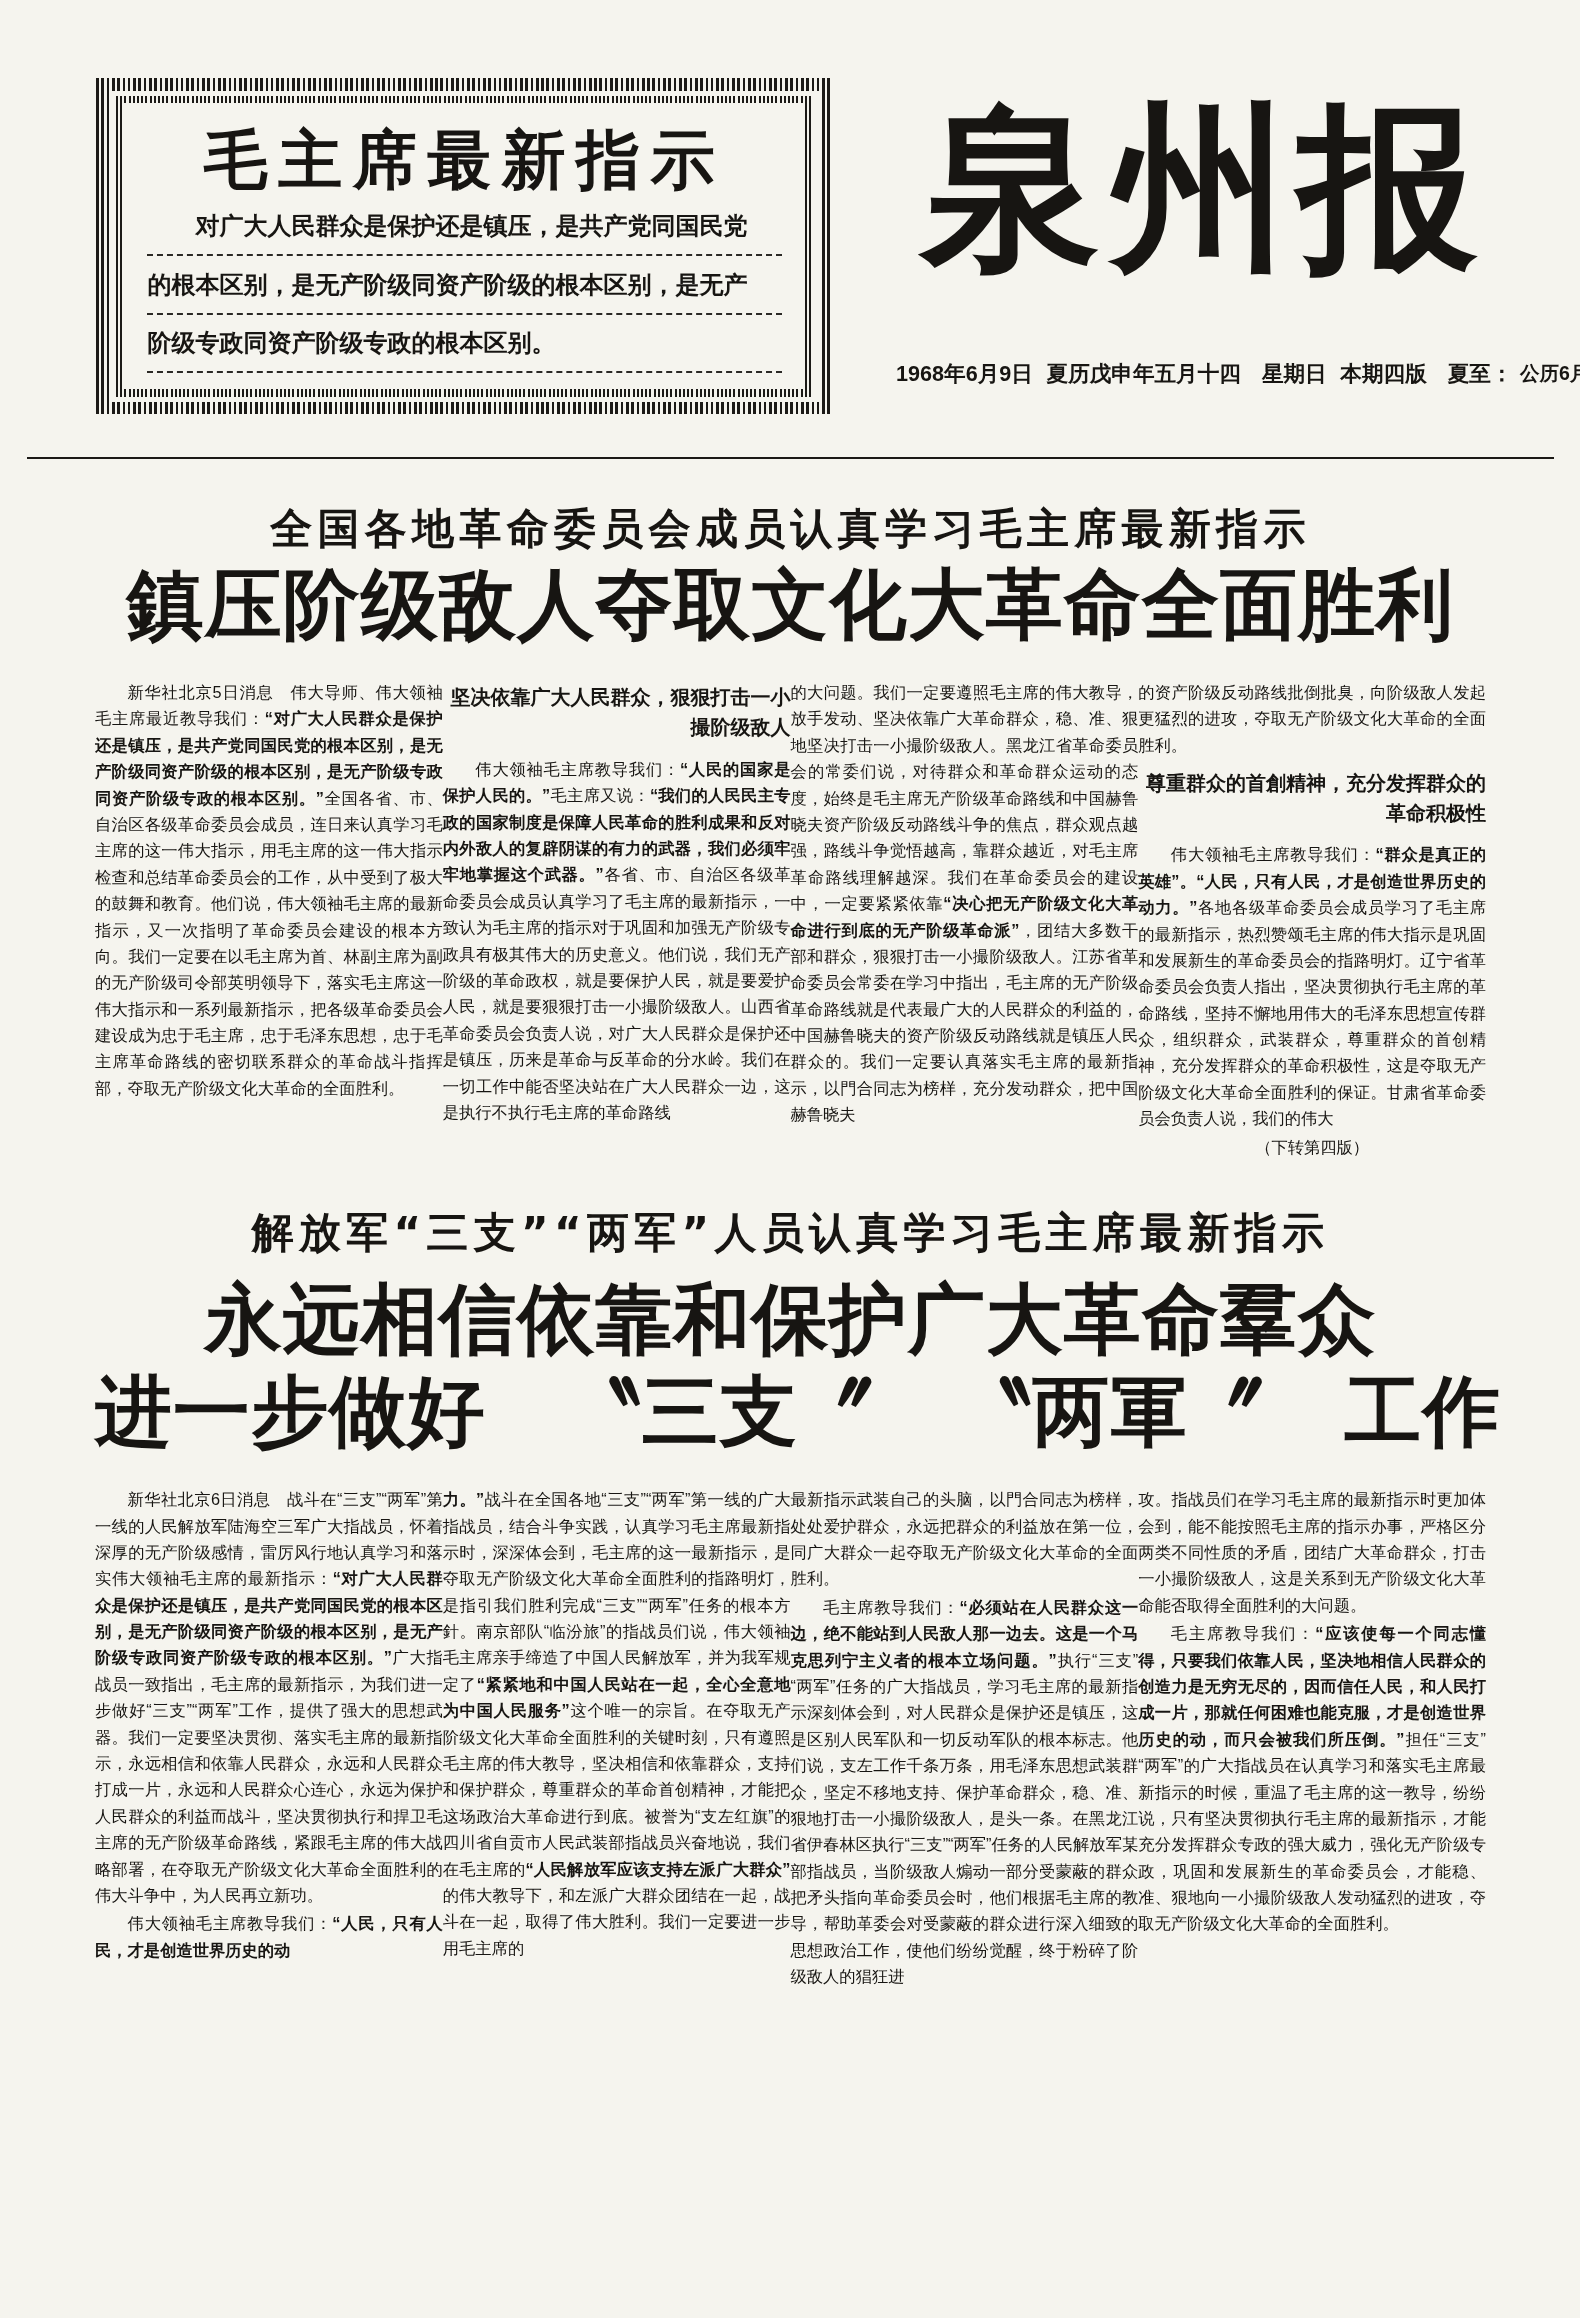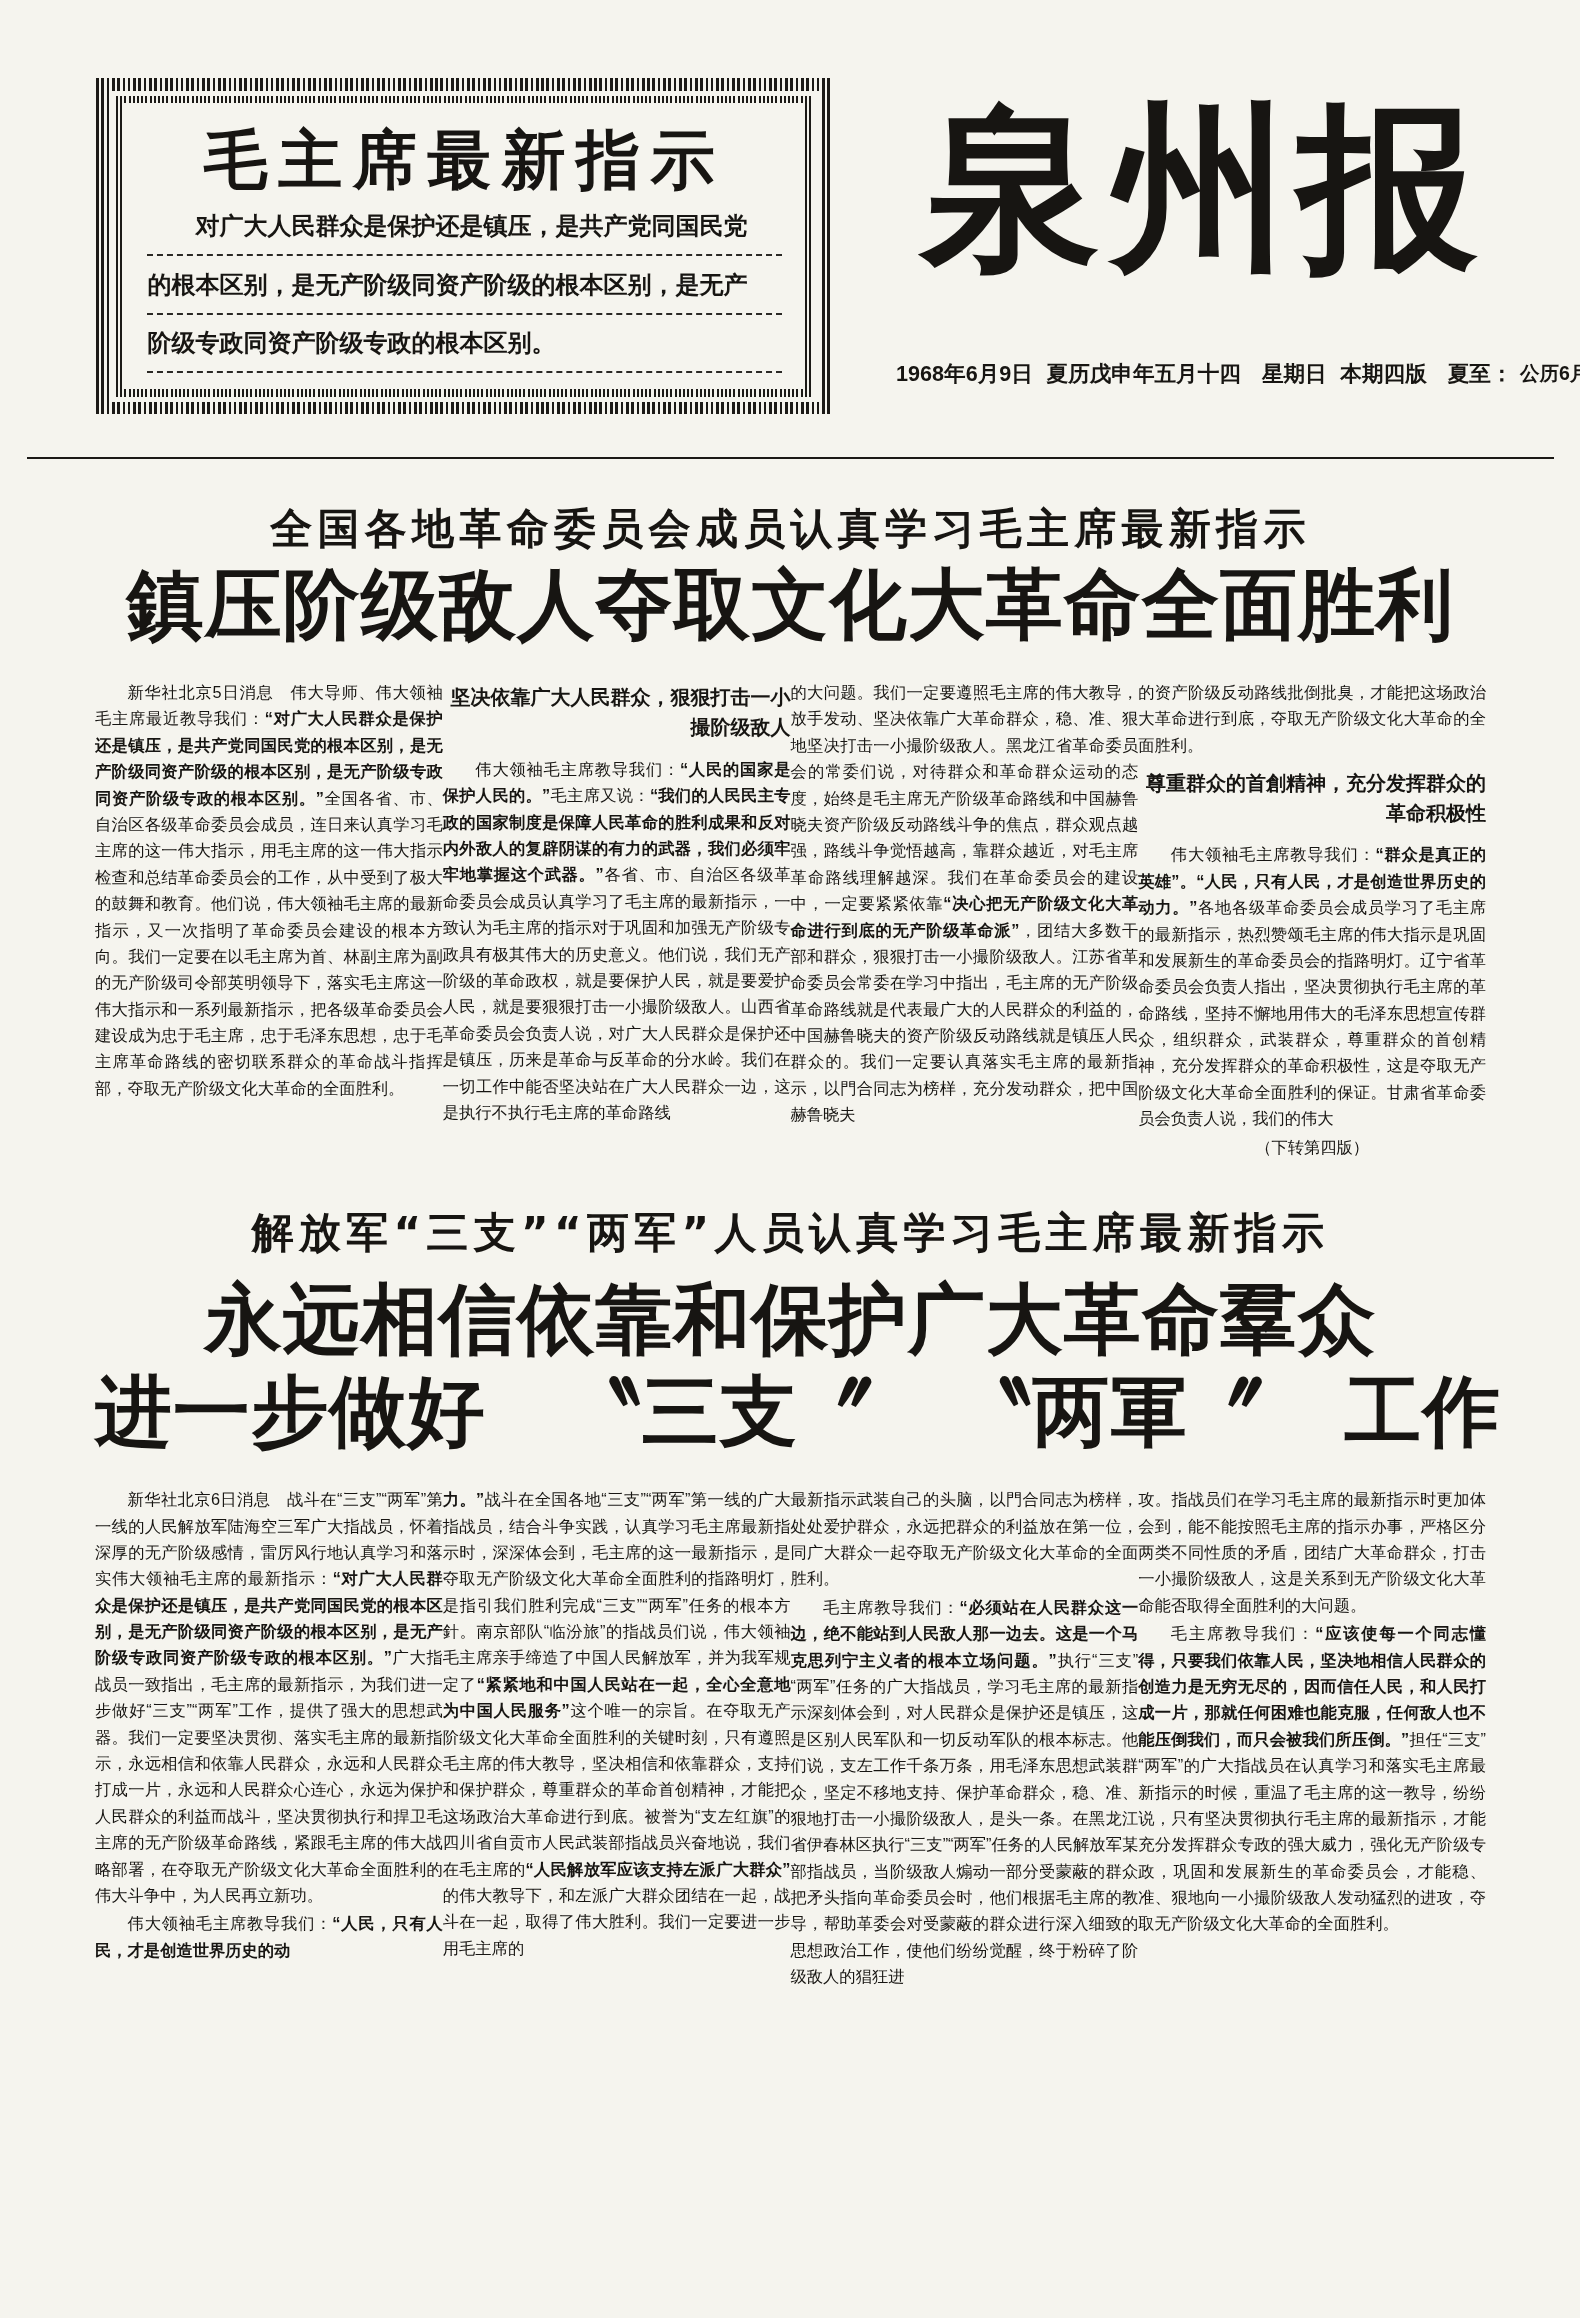--- a/index.html
+++ b/index.html
@@ -150,21 +150,21 @@
         <p class="para"><span>新华社北京5日消息　伟大导师、伟大领袖毛主席最近教导我们：</span><span class="bold">“对广大人民群众是保护还是镇压，是共产党同国民党的根本区别，是无产阶级同资产阶级的根本区别，是无产阶级专政同资产阶级专政的根本区别。”</span><span>全国各省、市、自治区各级革命委员会成员，连日来认真学习毛主席的这一伟大指示，用毛主席的这一伟大指示检查和总结革命委员会的工作，从中受到了极大的鼓舞和教育。他们说，伟大领袖毛主席的最新指示，又一次指明了革命委员会建设的根本方向。我们一定要在以毛主席为首、林副主席为副的无产阶级司令部英明领导下，落实毛主席这一伟大指示和一系列最新指示，把各级革命委员会建设成为忠于毛主席，忠于毛泽东思想，忠于毛主席革命路线的密切联系群众的革命战斗指挥部，夺取无产阶级文化大革命的全面胜利。</span></p>
       </div>
       <div class="col">
         <div class="subhead top">坚决依靠广大人民群众，狠狠打击一小撮阶级敌人</div>
         <p class="para"><span>伟大领袖毛主席教导我们：</span><span class="bold">“人民的国家是保护人民的。”</span><span>毛主席又说：</span><span class="bold">“我们的人民民主专政的国家制度是保障人民革命的胜利成果和反对内外敌人的复辟阴谋的有力的武器，我们必须牢牢地掌握这个武器。”</span><span>各省、市、自治区各级革命委员会成员认真学习了毛主席的最新指示，一致认为毛主席的指示对于巩固和加强无产阶级专政具有极其伟大的历史意义。他们说，我们无产阶级的革命政权，就是要保护人民，就是要爱护人民，就是要狠狠打击一小撮阶级敌人。山西省革命委员会负责人说，对广大人民群众是保护还是镇压，历来是革命与反革命的分水岭。我们在一切工作中能否坚决站在广大人民群众一边，这是执行不执行毛主席的革命路线</span></p>
       </div>
       <div class="col">
         <p class="para cont"><span>的大问题。我们一定要遵照毛主席的伟大教导，放手发动、坚决依靠广大革命群众，稳、准、狠地坚决打击一小撮阶级敌人。黑龙江省革命委员会的常委们说，对待群众和革命群众运动的态度，始终是毛主席无产阶级革命路线和中国赫鲁晓夫资产阶级反动路线斗争的焦点，群众观点越强，路线斗争觉悟越高，靠群众越近，对毛主席革命路线理解越深。我们在革命委员会的建设中，一定要紧紧依靠</span><span class="bold">“决心把无产阶级文化大革命进行到底的无产阶级革命派”</span><span>，团结大多数干部和群众，狠狠打击一小撮阶级敌人。江苏省革命委员会常委在学习中指出，毛主席的无产阶级革命路线就是代表最广大的人民群众的利益的，中国赫鲁晓夫的资产阶级反动路线就是镇压人民群众的。我们一定要认真落实毛主席的最新指示，以門合同志为榜样，充分发动群众，把中国赫鲁晓夫</span></p>
       </div>
       <div class="col">
-        <p class="para cont">的资产阶级反动路线批倒批臭，才能把这场政治大革命进行到底，夺取无产阶级文化大革命的全面胜利。</p>
+        <p class="para cont">的资产阶级反动路线批倒批臭，向阶级敌人发起更猛烈的进攻，夺取无产阶级文化大革命的全面胜利。</p>
         <div class="subhead">尊重群众的首創精神，充分发挥群众的革命积极性</div>
         <p class="para"><span>伟大领袖毛主席教导我们：</span><span class="bold">“群众是真正的英雄”。“人民，只有人民，才是创造世界历史的动力。”</span><span>各地各级革命委员会成员学习了毛主席的最新指示，热烈赞颂毛主席的伟大指示是巩固和发展新生的革命委员会的指路明灯。辽宁省革命委员会负责人指出，坚决贯彻执行毛主席的革命路线，坚持不懈地用伟大的毛泽东思想宣传群众，组织群众，武装群众，尊重群众的首创精神，充分发挥群众的革命积极性，这是夺取无产阶级文化大革命全面胜利的保证。甘肃省革命委员会负责人说，我们的伟大</span></p>
         <p class="para note">（下转第四版）</p>
       </div>
     </div>
   </div>
 
   <div class="section sec2">
     <div class="kicker">解放军“三支”“两军”人员认真学习毛主席最新指示</div>
     <div class="headline">永远相信依靠和保护广大革命羣众</div>
@@ -177,19 +177,19 @@
       </div>
       <div class="col">
         <p class="para cont"><span class="bold">力。”</span><span>战斗在全国各地“三支”“两军”第一线的广大指战员，结合斗争实践，认真学习毛主席最新指示时，深深体会到，毛主席的这一最新指示，是夺取无产阶级文化大革命全面胜利的指路明灯，是指引我们胜利完成“三支”“两军”任务的根本方針。南京部队“临汾旅”的指战员们说，伟大领袖毛主席亲手缔造了中国人民解放军，并为我军规定了</span><span class="bold">“紧紧地和中国人民站在一起，全心全意地为中国人民服务”</span><span>这个唯一的宗旨。在夺取无产阶级文化大革命全面胜利的关键时刻，只有遵照毛主席的伟大教导，坚决相信和依靠群众，支持和保护群众，尊重群众的革命首创精神，才能把这场政治大革命进行到底。被誉为“支左红旗”的四川省自贡市人民武装部指战员兴奋地说，我们在毛主席的</span><span class="bold">“人民解放军应该支持左派广大群众”</span><span>的伟大教导下，和左派广大群众团结在一起，战斗在一起，取得了伟大胜利。我们一定要进一步用毛主席的</span></p>
       </div>
       <div class="col">
         <p class="para cont">最新指示武装自己的头脑，以門合同志为榜样，处处爱护群众，永远把群众的利益放在第一位，同广大群众一起夺取无产阶级文化大革命的全面胜利。</p>
         <p class="para"><span>毛主席教导我们：</span><span class="bold">“必须站在人民群众这一边，绝不能站到人民敌人那一边去。这是一个马克思列宁主义者的根本立场问题。”</span><span>执行“三支”“两军”任务的广大指战员，学习毛主席的最新指示深刻体会到，对人民群众是保护还是镇压，这是区别人民军队和一切反动军队的根本标志。他们说，支左工作千条万条，用毛泽东思想武装群众，坚定不移地支持、保护革命群众，稳、准、狠地打击一小撮阶级敌人，是头一条。在黑龙江省伊春林区执行“三支”“两军”任务的人民解放军某部指战员，当阶级敌人煽动一部分受蒙蔽的群众把矛头指向革命委员会时，他们根据毛主席的教导，帮助革委会对受蒙蔽的群众进行深入细致的思想政治工作，使他们纷纷觉醒，终于粉碎了阶级敌人的猖狂进</span></p>
       </div>
       <div class="col">
         <p class="para cont">攻。指战员们在学习毛主席的最新指示时更加体会到，能不能按照毛主席的指示办事，严格区分两类不同性质的矛盾，团结广大革命群众，打击一小撮阶级敌人，这是关系到无产阶级文化大革命能否取得全面胜利的大问题。</p>
-        <p class="para"><span>毛主席教导我们：</span><span class="bold">“应该使每一个同志懂得，只要我们依靠人民，坚决地相信人民群众的创造力是无穷无尽的，因而信任人民，和人民打成一片，那就任何困难也能克服，任何敌人也不能压倒我们，而只会被我们所压倒。”</span><span>担任“三支”“两军”的广大指战员在认真学习和落实毛主席最新指示的时候，重温了毛主席的这一教导，纷纷说，只有坚决贯彻执行毛主席的最新指示，才能充分发挥群众专政的强大威力，强化无产阶级专政，巩固和发展新生的革命委员会，才能稳、准、狠地向一小撮阶级敌人发动猛烈的进攻，夺取无产阶级文化大革命的全面胜利。</span></p>
+        <p class="para"><span>毛主席教导我们：</span><span class="bold">“应该使每一个同志懂得，只要我们依靠人民，坚决地相信人民群众的创造力是无穷无尽的，因而信任人民，和人民打成一片，那就任何困难也能克服，才是创造世界历史的动，而只会被我们所压倒。”</span><span>担任“三支”“两军”的广大指战员在认真学习和落实毛主席最新指示的时候，重温了毛主席的这一教导，纷纷说，只有坚决贯彻执行毛主席的最新指示，才能充分发挥群众专政的强大威力，强化无产阶级专政，巩固和发展新生的革命委员会，才能稳、准、狠地向一小撮阶级敌人发动猛烈的进攻，夺取无产阶级文化大革命的全面胜利。</span></p>
       </div>
     </div>
   </div>
 
 </div>
 
 
 </body></html>

